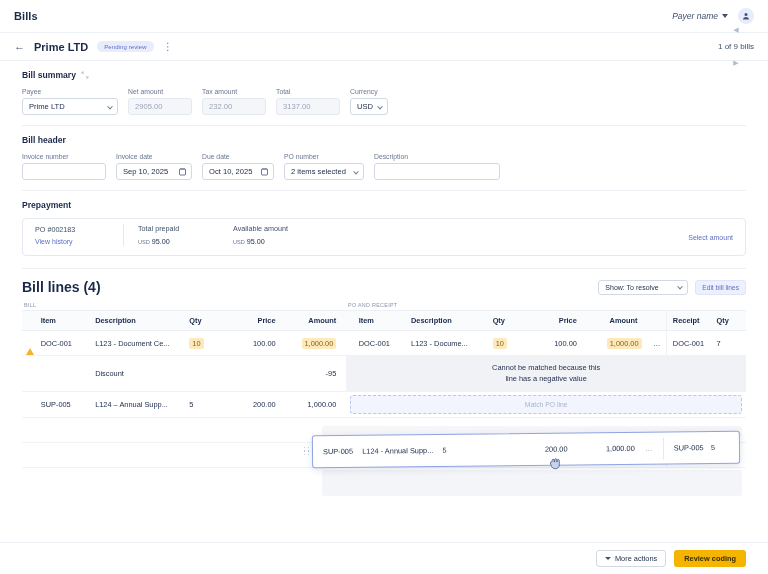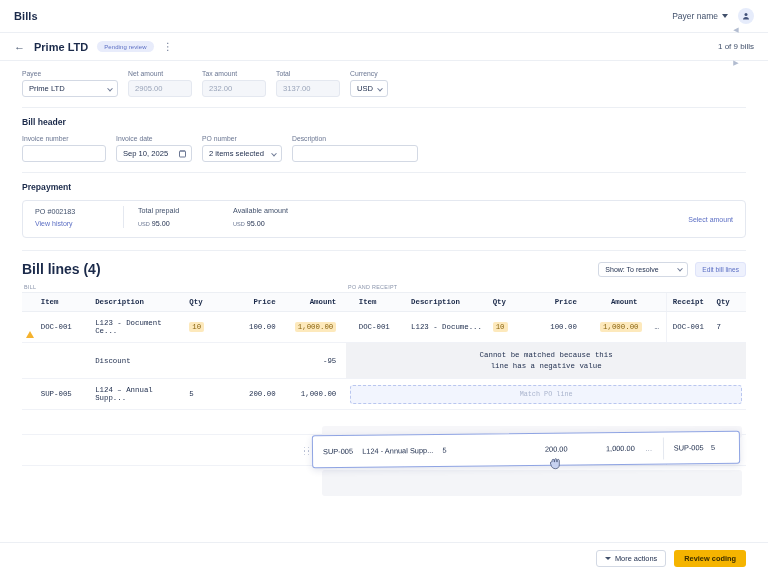--- a/index.html
+++ b/index.html
@@ -95,21 +95,21 @@
   .btn-ghost {
     height:15px; background:#eef1fd; border:1px solid #dfe4fa; border-radius:3px;
     font-size:6.6px; color:#5c6fc4; display:flex;align-items:center;padding:0 6px;
   }
 
   .grid-wrap { margin-top: 7px; position: relative; }
   .grp-labels { display:flex; font-size:5.4px; color:#8a94ab; letter-spacing:.3px; margin-bottom:2px; }
   .grp-bill { width: 320px; padding-left: 2px; }
   .grp-po { padding-left: 6px; }
 
-  table.lines { width: 100%; border-collapse: collapse; table-layout: fixed; font-family: Liberation Mono, monospace; }
+  table.lines { width: 100%; border-collapse: collapse; table-layout: fixed; }
   table.lines th {
     font-size: 7.4px; font-weight: bold; color:#1b2a4a; text-align:left;
     padding: 5px 2px; background:#fafbfd; border-top:1px solid #eceff4; border-bottom:1px solid #eceff4;
   }
   table.lines td {
     font-size: 7.4px; color:#1b2a4a; padding: 7px 2px; border-bottom:1px solid #f0f2f7;
     height: 25px; vertical-align: middle;
   }
   .c-warn { width: 16px; text-align:center; }
   .c-item { width: 52px; }
@@ -201,21 +201,21 @@
   }
 </style>
 </head>
 <body>
 
 <div class="page">
 
   <div class="topbar">
     <div class="app-title">Bills</div>
     <div class="topbar-right">
-      <div style="display:flex;align-items:center;">
+      <div style="display:flex;align-items:center;font-style:italic;">
         <span class="payer-name">Payer name</span>
         <span class="caret-down"></span>
       </div>
       <div class="avatar">
         <svg width="8" height="8" viewBox="0 0 16 16">
           <circle cx="8" cy="5" r="3" fill="#42527a"></circle>
           <path d="M2 15c0-3.3 2.7-5 6-5s6 1.7 6 5z" fill="#42527a"></path>
         </svg>
       </div>
     </div>
@@ -227,20 +227,26 @@
     <span class="badge">Pending review</span>
     <span class="kebab">⋮</span>
     <div class="subbar-right">
       <span class="nav-arrow">◀</span>
       <span>1 of 9 bills</span>
       <span class="nav-arrow">▶</span>
     </div>
   </div>
 
   <div class="section">
+    <div class="section-title">
+      <span>Bill summary</span>
+      <svg class="icon-mini" viewBox="0 0 16 16">
+        <path d="M2 2h4M2 2v4M14 14h-4M14 14v-4M6 6l-4-4M10 10l4 4" stroke="#6b7793" stroke-width="1.4" fill="none"></path>
+      </svg>
+    </div>
     <div class="field-row">
       <div class="field" style="width:96px">
         <span class="field-label">Payee</span>
         <div class="input sel">
           <span>Prime LTD</span>
           <span class="chev"></span>
         </div>
       </div>
       <div class="field" style="width:64px">
         <span class="field-label">Net amount</span>
@@ -279,20 +285,27 @@
       <div class="field" style="width:84px">
         <span class="field-label">Invoice number</span>
         <div class="input">
           <span></span>
         </div>
       </div>
       <div class="field" style="width:76px">
         <span class="field-label">Invoice date</span>
         <div class="input" style="padding-right:16px">
           <span>Sep 10, 2025</span>
+          <span class="cal"></span>
+        </div>
+      </div>
+      <div class="field" style="width:72px">
+        <span class="field-label">Due date</span>
+        <div class="input" style="padding-right:16px">
+          <span>Oct 10, 2025</span>
           <span class="cal"></span>
         </div>
       </div>
       <div class="field" style="width:80px">
         <span class="field-label">PO number</span>
         <div class="input sel">
           <span>2 items selected</span>
           <span class="chev"></span>
         </div>
       </div>

